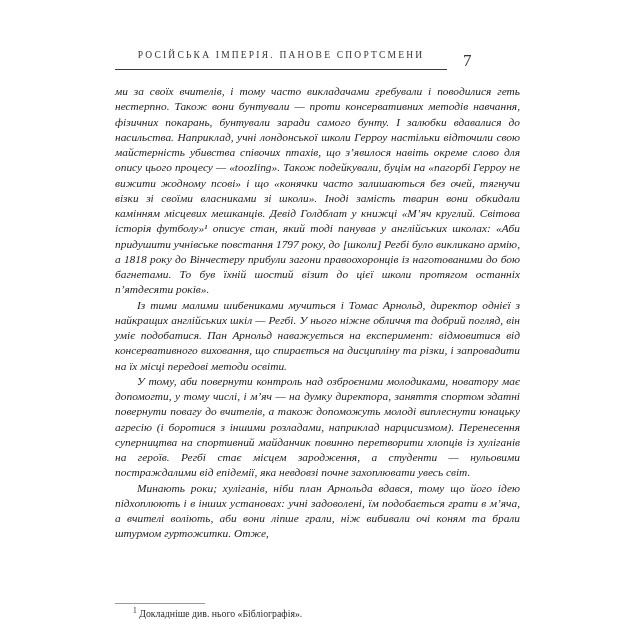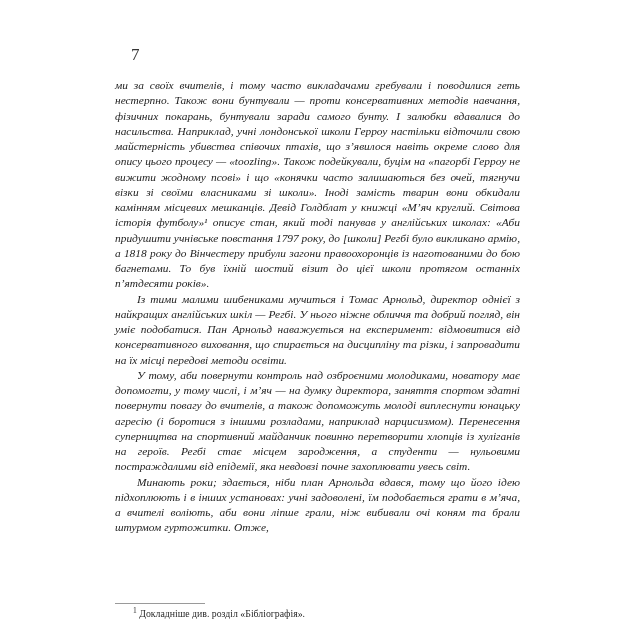--- a/index.html
+++ b/index.html
@@ -78,28 +78,31 @@
     font-size: 7.5px;
     line-height: 0;
   }
 </style>
 </head>
 <body>
 
 <div class="page">
 
   <div class="header">
+    <div class="title-wrap">
+      <span class="running-head">РОСІЙСЬКА ІМПЕРІЯ. ПАНОВЕ СПОРТСМЕНИ</span>
+    </div>
     <span class="page-number">7</span>
   </div>
 
   <div class="body-text">
     <p class="para first" lang="uk">ми за своїх вчителів, і тому часто викладачами гребували і поводилися геть нестерпно. Також вони бунтували — проти консервативних методів навчання, фізичних покарань, бунтували заради самого бунту. І залюбки вдавалися до насильства. Наприклад, учні лондонської школи Герроу настільки відточили свою майстерність убивства співочих птахів, що з’явилося навіть окреме слово для опису цього процесу — «toozling». Також подейкували, буцім на «пагорбі Герроу не вижити жодному псові» і що «конячки часто залишаються без очей, тягнучи візки зі своїми власниками зі школи». Іноді замість тварин вони обкидали камінням місцевих мешканців. Девід Голдблат у книжці «М’яч круглий. Світова історія футболу»¹ описує стан, який тоді панував у англійських школах: «Аби придушити учнівське повстання 1797 року, до [школи] Регбі було викликано армію, а 1818 року до Вінчестеру прибули загони правоохоронців із наготованими до бою багнетами. То був їхній шостий візит до цієї школи протягом останніх п’ятдесяти років».</p>
     <p class="para" lang="uk">Із тими малими шибениками мучиться і Томас Арнольд, директор однієї з найкращих англійських шкіл — Регбі. У нього ніжне обличчя та добрий погляд, він уміє подобатися. Пан Арнольд наважується на експеримент: відмовитися від консервативного виховання, що спирається на дисципліну та різки, і запровадити на їх місці передові методи освіти.</p>
     <p class="para" lang="uk">У тому, аби повернути контроль над озброєними молодиками, новатору має допомогти, у тому числі, і м’яч — на думку директора, заняття спортом здатні повернути повагу до вчителів, а також допоможуть молоді виплеснути юнацьку агресію (і боротися з іншими розладами, наприклад нарцисизмом). Перенесення суперництва на спортивний майданчик повинно перетворити хлопців із хуліганів на героїв. Регбі стає місцем зародження, а студенти — нульовими постраждалими від епідемії, яка невдовзі почне захоплювати увесь світ.</p>
-    <p class="para" lang="uk">Минають роки; здається, ніби план Арнольда вдався, тому що його ідею підхоплюють і в інших установах: учні задоволені, їм подобається грати в м’яча, а вчителі воліють, аби вони ліпше грали, ніж вибивали очі коням та брали штурмом гуртожитки. Отже,</p>
+    <p class="para" lang="uk">Минають роки; хуліганів, ніби план Арнольда вдався, тому що його ідею підхоплюють і в інших установах: учні задоволені, їм подобається грати в м’яча, а вчителі воліють, аби вони ліпше грали, ніж вибивали очі коням та брали штурмом гуртожитки. Отже,</p>
   </div>
 
   <div class="footnote-block">
     <div class="footnote-sep"></div>
-    <p class="footnote"><sup>1</sup> <span>Докладніше див. розділ «Бібліографія».</span></p>
+    <p class="footnote"><sup>1</sup> <span>Докладніше див. нього «Бібліографія».</span></p>
   </div>
 
 </div>
 
 </body></html>

